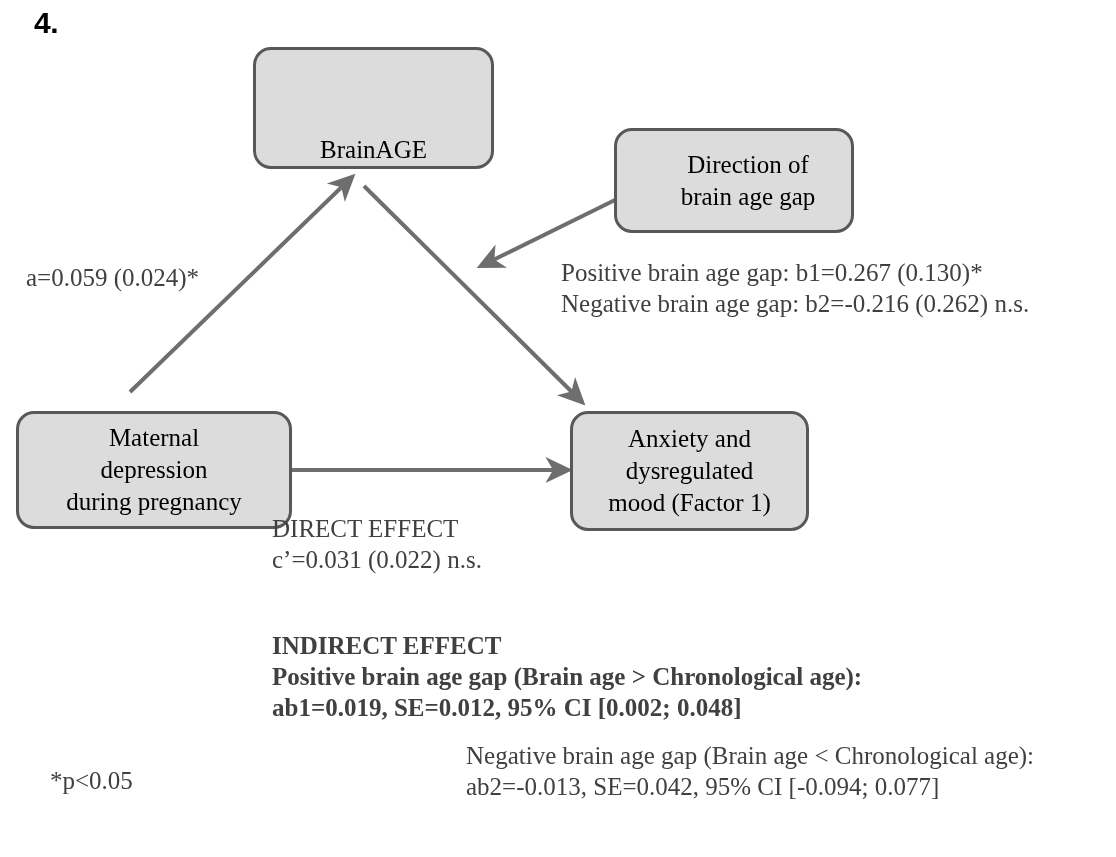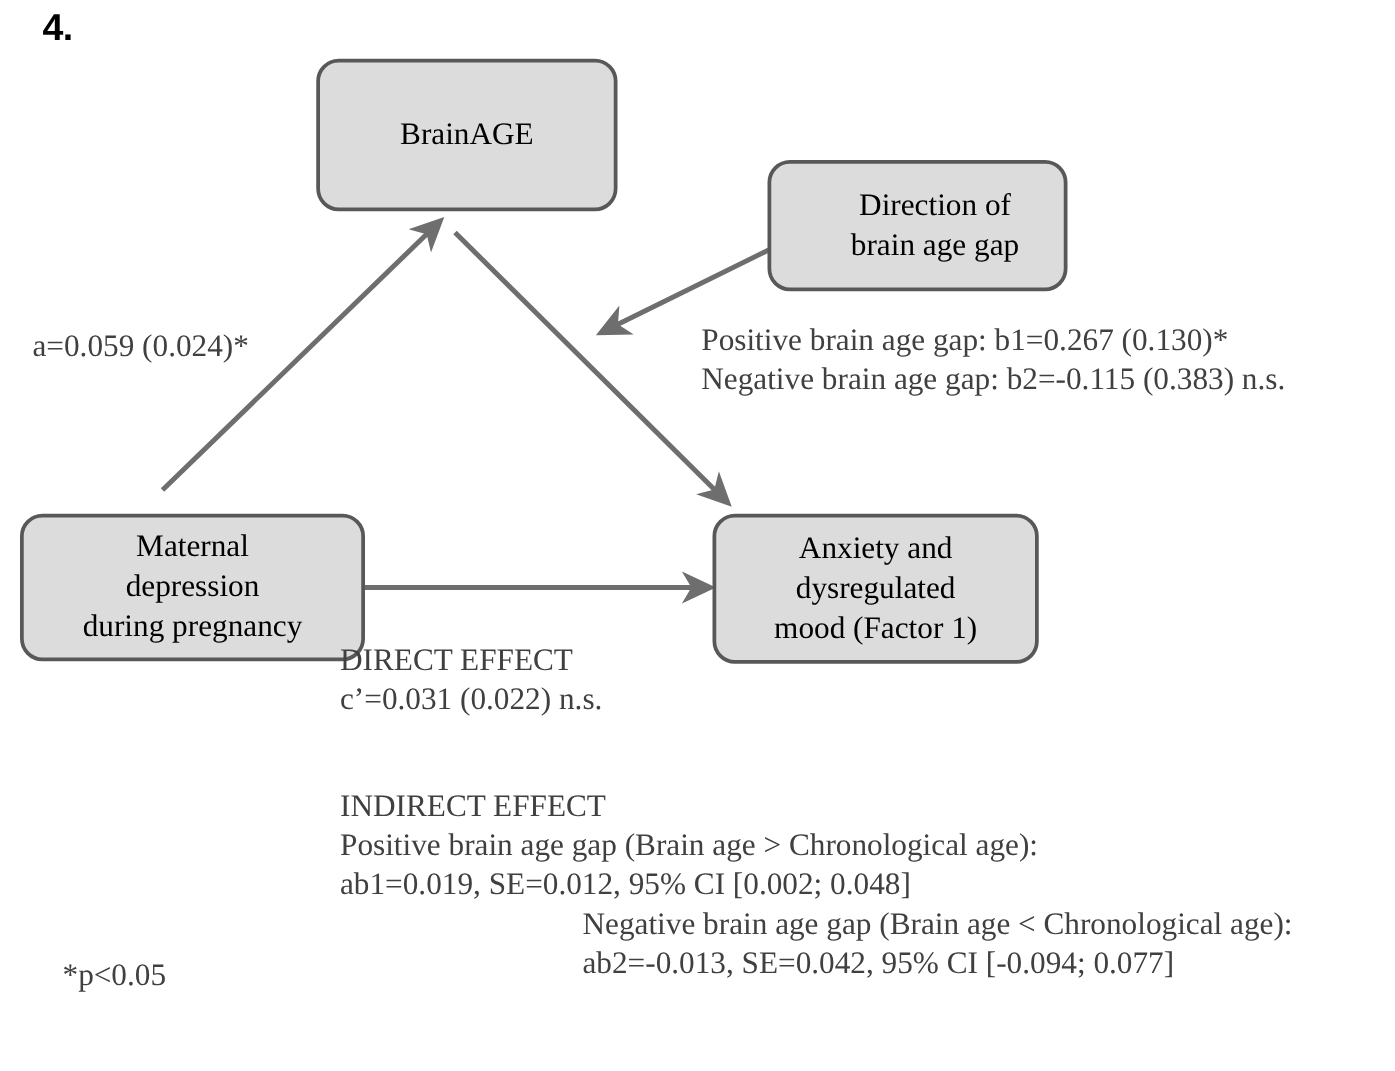--- a/index.html
+++ b/index.html
@@ -46,39 +46,39 @@
     display: flex;
     align-items: center;
     justify-content: center;
     text-align: center;
     font-family: "Liberation Serif", serif;
     font-size: 25px;
     line-height: 32px;
     color: #000000;
   }
   .node .node-label { display: block; padding: 0 6px; white-space: pre-line; }
-  #node-brainage { left: 253px; top: 47px; width: 241px; height: 122px; }
+  #node-brainage { left: 253px; top: 47px; width: 241px; height: 122px; align-items: flex-end; }
   #node-direction { left: 614px; top: 128px; width: 240px; height: 105px; padding-left: 28px; }
   #node-exposure  { left: 16px;  top: 411px; width: 276px; height: 118px; }
-  #node-outcome   { left: 570px; top: 411px; width: 261px; height: 120px; }
+  #node-outcome   { left: 570px; top: 411px; width: 239px; height: 120px; }
 
   .anno {
     position: absolute;
     font-family: "Liberation Serif", serif;
     font-size: 25px;
     line-height: 31px;
     color: #404040;
     white-space: pre-line;
   }
-  .anno.bold { font-weight: normal; }
+  .anno.bold { font-weight: bold; }
   #anno-a         { left: 26px;  top: 262px; }
   #anno-b-lines   { left: 561px; top: 257px; }
   #anno-direct    { left: 272px; top: 513px; }
   #anno-indirect  { left: 272px; top: 630px; }
-  #anno-negative  { left: 466px; top: 724px; }
+  #anno-negative  { left: 466px; top: 740px; }
   #anno-pvalue    { left: 35px;  top: 765px; margin-left: 15px; }
 </style>
 </head>
 <body>
 
 <div id="figure">
 
   <div class="panel-number">4.</div>
 
   <svg id="arrow-layer" viewBox="0 0 1116 857" width="1116" height="857">
@@ -114,21 +114,21 @@
 
   <div class="node" id="node-outcome">
     <span class="node-label">Anxiety and
 dysregulated
 mood (Factor 1)</span>
   </div>
 
   <div class="anno" id="anno-a">a=0.059 (0.024)*</div>
 
   <div class="anno" id="anno-b-lines">Positive brain age gap: b1=0.267 (0.130)*
-Negative brain age gap: b2=-0.115 (0.383) n.s.</div>
+Negative brain age gap: b2=-0.216 (0.262) n.s.</div>
 
   <div class="anno" id="anno-direct">DIRECT EFFECT
 c’=0.031 (0.022) n.s.</div>
 
   <div class="anno bold" id="anno-indirect">INDIRECT EFFECT
 Positive brain age gap (Brain age &gt; Chronological age):
 ab1=0.019, SE=0.012, 95% CI [0.002; 0.048]</div>
 
   <div class="anno" id="anno-negative">Negative brain age gap (Brain age &lt; Chronological age):
 ab2=-0.013, SE=0.042, 95% CI [-0.094; 0.077]</div>

